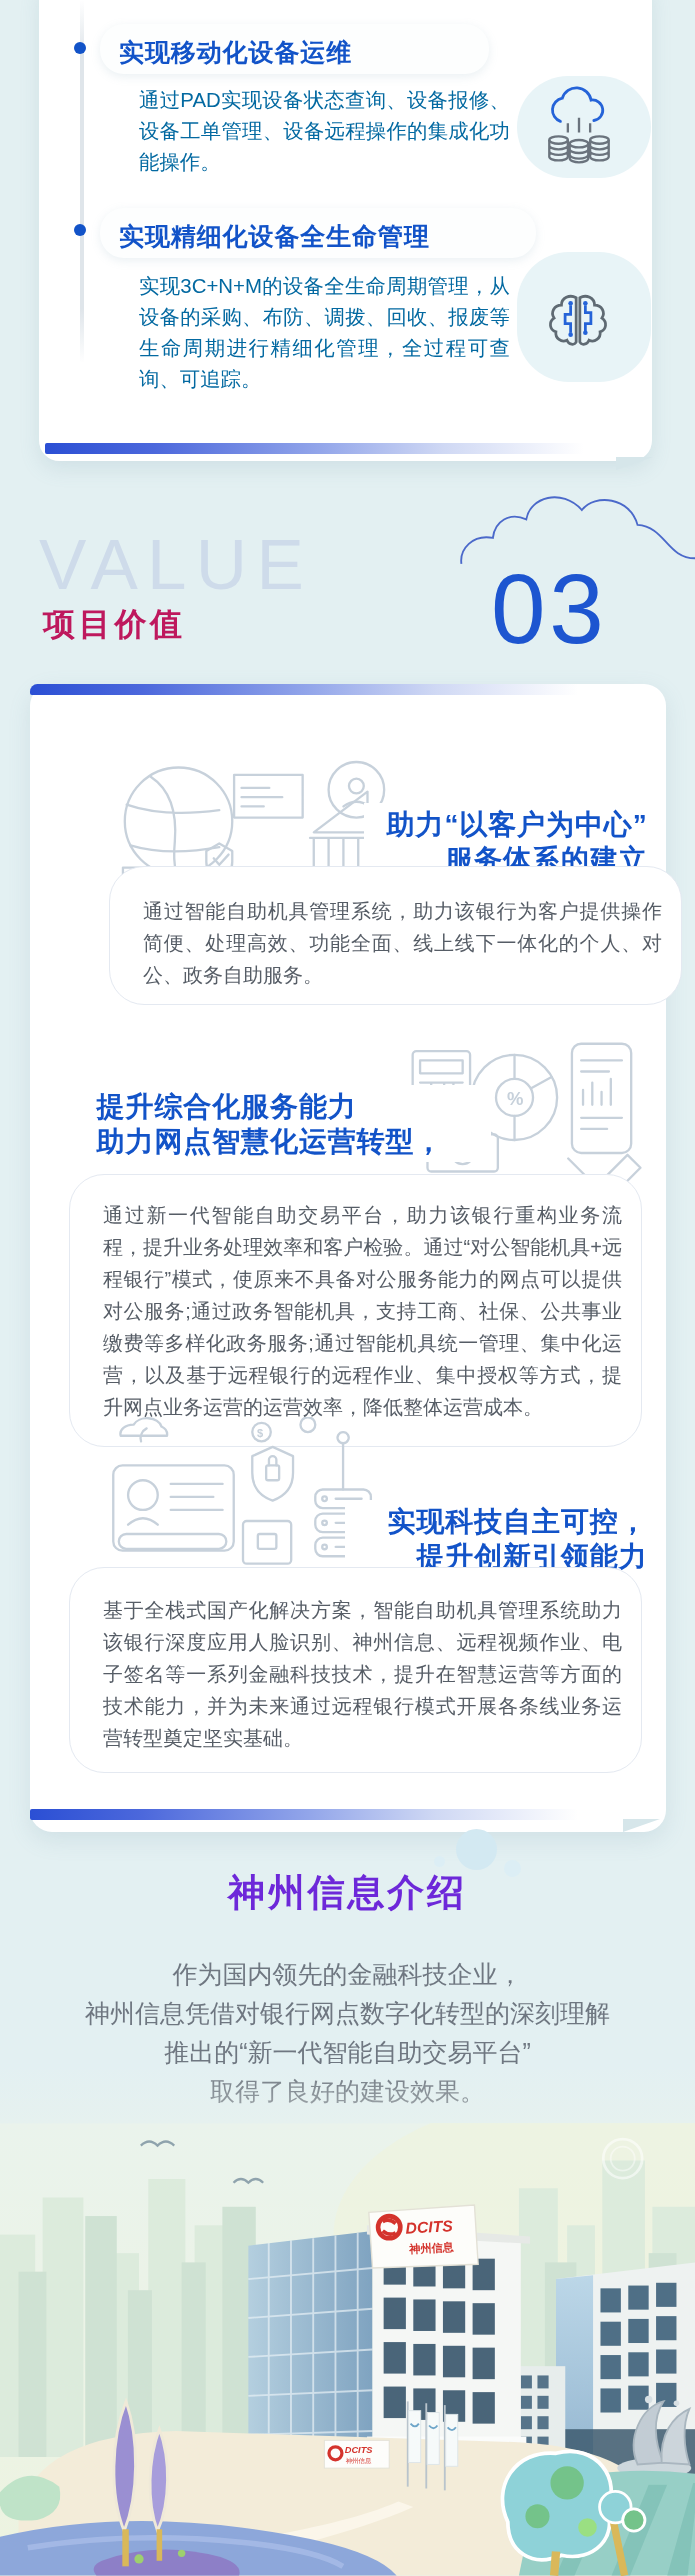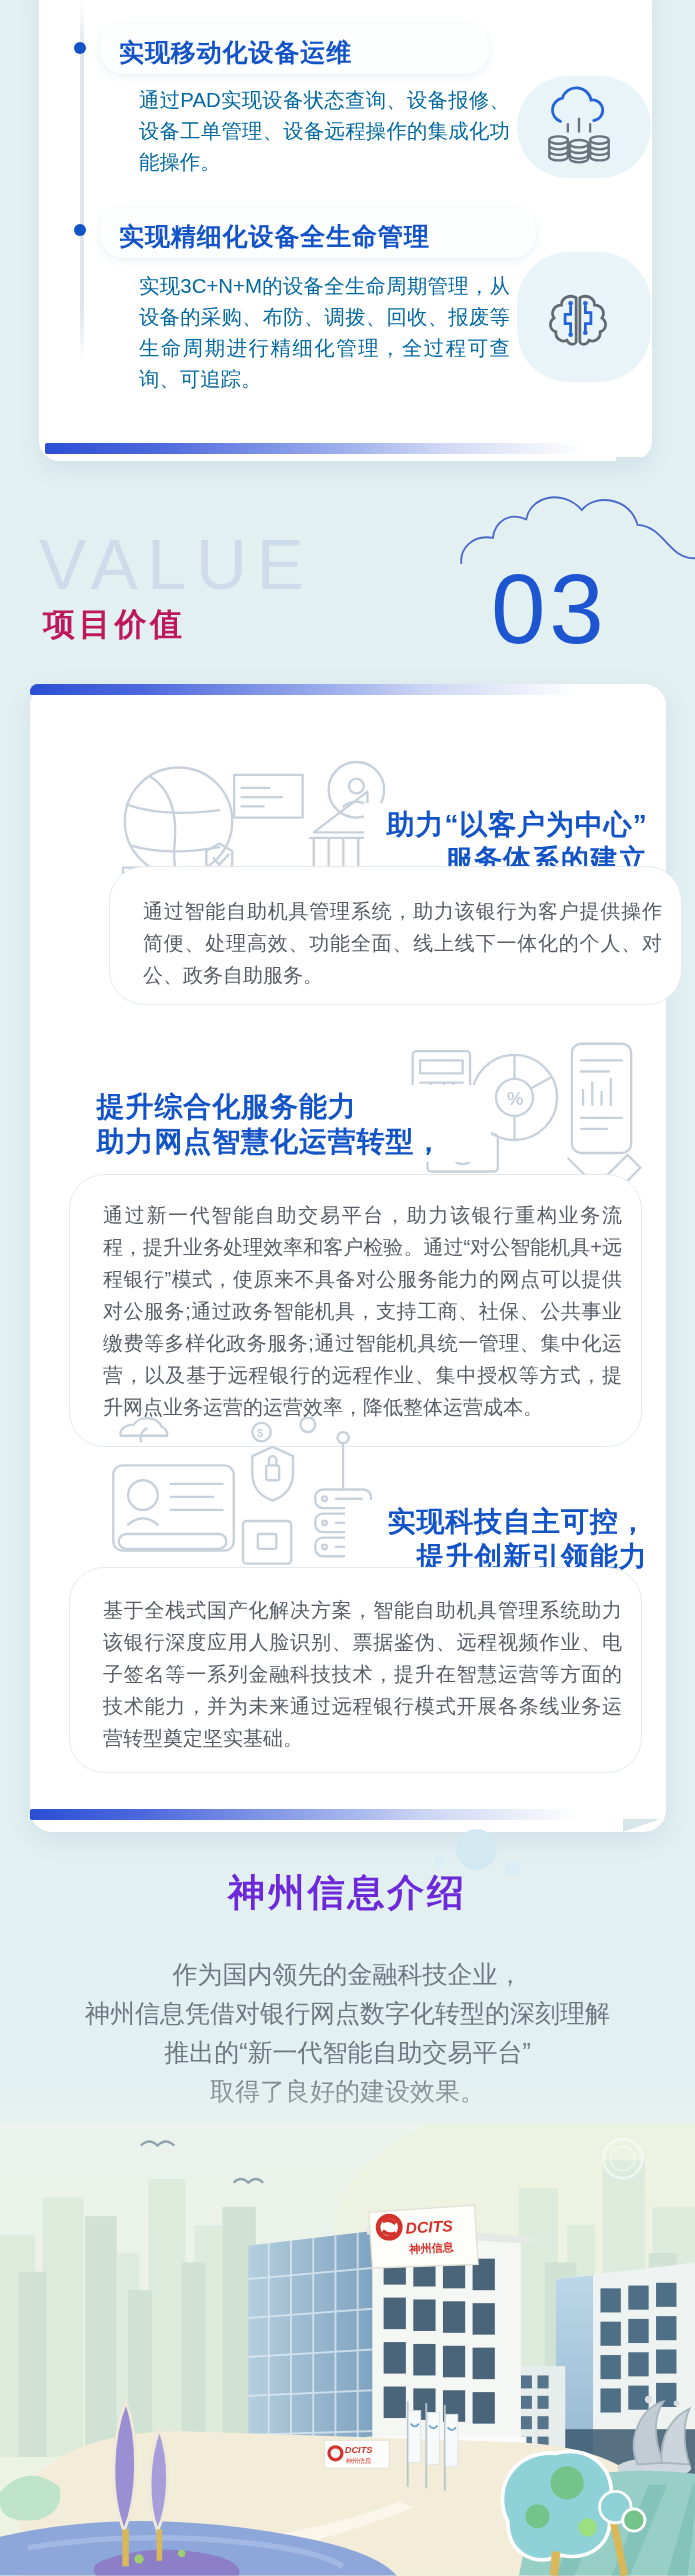--- a/index.html
+++ b/index.html
@@ -181,21 +181,21 @@
         </g>
         <rect x="150" y="112" width="52" height="46" rx="4"></rect>
           <rect x="166" y="126" width="20" height="16" rx="2"></rect>
       </g>
     </svg>
     <div class="abs sec-heading right" style="left:315px;top:816px;width:297px;">
       <div>实现科技自主可控，</div>
       <div>提升创新引领能力</div>
     </div>
     <div class="abs sec-body-box" style="left:39px;top:883px;width:571px;height:204px;">
-      <div class="abs sec-body" style="left:33px;top:26px;width:519px;">基于全栈式国产化解决方案，智能自助机具管理系统助力该银行深度应用人脸识别、票据鉴伪、远程视频作业、电子签名等一系列金融科技技术，提升在智慧运营等方面的技术能力，并为未来通过远程银行模式开展各条线业务运营转型奠定坚实基础。</div>
+      <div class="abs sec-body" style="left:33px;top:26px;width:519px;">基于全栈式国产化解决方案，智能自助机具管理系统助力该银行深度应用人脸识别、神州信息、远程视频作业、电子签名等一系列金融科技技术，提升在智慧运营等方面的技术能力，并为未来通过远程银行模式开展各条线业务运营转型奠定坚实基础。</div>
     </div>
 
     <div class="abs bar vc-bar-bottom"></div>
   </div>
   <div class="abs card-fold" style="left:623px;top:1819px;border-width:0 0 13px 37px;border-color:transparent transparent transparent #d6e6ea;"></div>
 
   <div class="abs bubble" style="left:456px;top:1829px;width:41px;height:41px;"></div>
   <div class="abs bubble" style="left:504px;top:1860px;width:16.7px;height:16.7px;background:#dceef5;"></div>
   <div class="abs bubble" style="left:434px;top:1856px;width:11px;height:11px;background:#dceef5;"></div>
 

